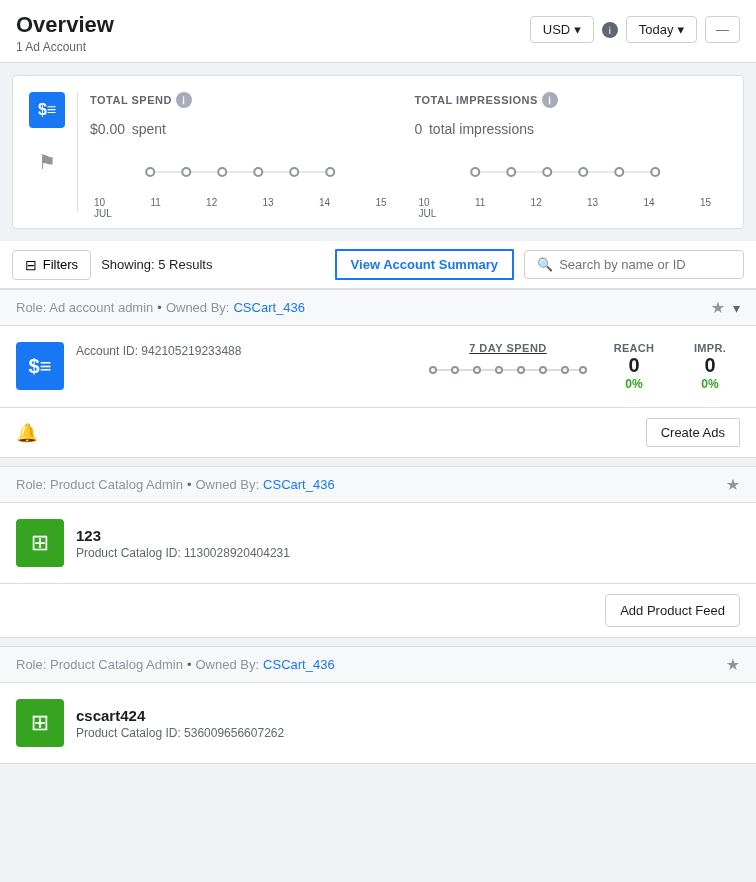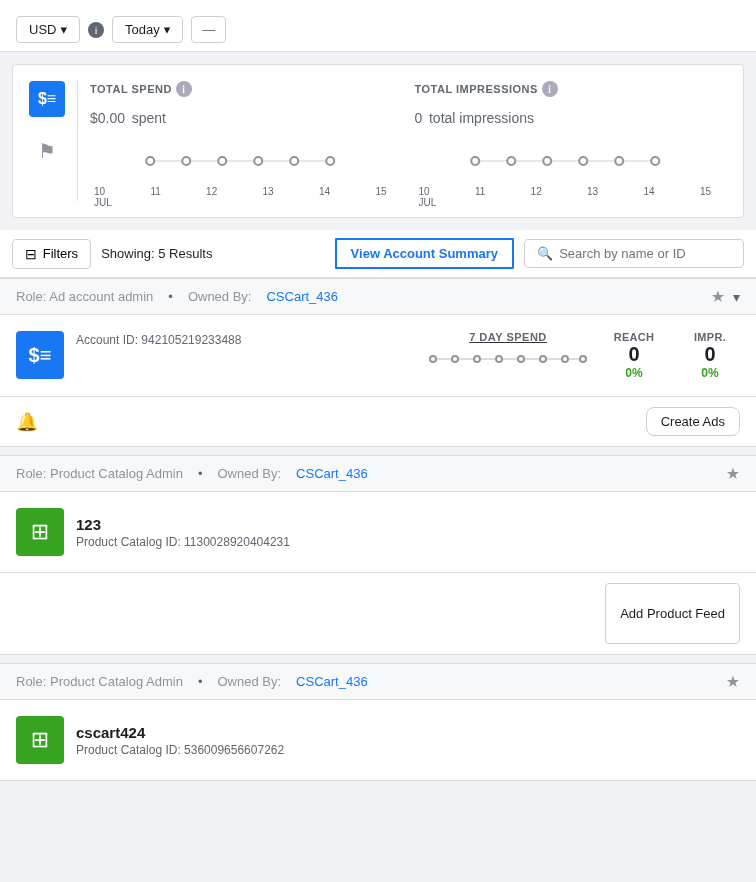--- a/index.html
+++ b/index.html
@@ -36,21 +36,21 @@
     .icon-flag { color: #90949c; font-size: 20px; display: flex; align-items: center; justify-content: center; width: 36px; height: 36px; }
 
     .filters-bar { background: #fff; border-bottom: 1px solid #ddd; padding: 8px 12px; display: flex; align-items: center; gap: 10px; }
     .filter-btn { border: 1px solid #ccd0d5; background: #fff; border-radius: 4px; padding: 6px 12px; font-size: 13px; cursor: pointer; display: inline-flex; align-items: center; gap: 6px; }
     .showing-text { font-size: 13px; color: #1c1e21; flex: 1; }
     .view-summary-btn { border: 2px solid #1877f2; background: #fff; border-radius: 1px; padding: 6px 14px; font-size: 13px; cursor: pointer; color: #1877f2; font-weight: 600; white-space: nowrap; }
     .search-box { border: 1px solid #ccd0d5; border-radius: 4px; padding: 6px 12px; font-size: 13px; width: 220px; color: #90949c; display: flex; align-items: center; gap: 6px; }
     .search-input { border: none; outline: none; font-size: 13px; color: #90949c; width: 100%; background: transparent; }
 
     .account-section { background: #f0f2f5; margin-bottom: 0; }
-    .role-bar { background: #f7f8fa; border-top: 1px solid #ddd; border-bottom: 1px solid #ddd; padding: 8px 16px; display: flex; align-items: center; gap: 15px; color: #606770; font-size: 13px; }
+    .role-bar { background: #f7f8fa; border-top: 1px solid #ddd; border-bottom: 1px solid #ddd; padding: 8px 16px; display: flex; align-items: center; gap: 4px; color: #606770; font-size: 13px; }
     .role-bar .role-name { color: #90949c; }
     .role-bar .dot { color: #606770; }
     .role-bar .owned-label { color: #90949c; }
     .role-bar .owned-name { color: #1877f2; }
     .role-bar-right { margin-left: auto; display: flex; align-items: center; gap: 8px; }
     .star-icon { color: #90949c; font-size: 16px; cursor: pointer; }
     .chevron-icon { color: #606770; font-size: 14px; cursor: pointer; }
 
     .account-card { background: #fff; border-bottom: 1px solid #ddd; padding: 16px; display: flex; align-items: flex-start; gap: 0; }
     .account-icon { background: #1877f2; color: #fff; width: 48px; height: 48px; border-radius: 4px; display: flex; align-items: center; justify-content: center; font-size: 20px; font-weight: 700; flex-shrink: 0; }
@@ -63,38 +63,42 @@
     .mini-spend-chart { margin: 6px 0; }
 
     .reach-section { text-align: center; min-width: 60px; }
     .impr-section { text-align: center; min-width: 60px; }
     .metric-label { font-size: 11px; color: #606770; font-weight: 600; text-transform: uppercase; letter-spacing: 0.3px; }
     .metric-value { font-size: 20px; font-weight: 700; color: #1c1e21; }
     .metric-pct { font-size: 12px; color: #36a420; font-weight: 600; }
 
     .account-actions { background: #fff; border-bottom: 1px solid #ddd; padding: 10px 16px; display: flex; align-items: center; justify-content: space-between; }
     .bell-icon { color: #90949c; font-size: 18px; cursor: pointer; }
-    .create-ads-btn { border: 1px solid #ccd0d5; background: #fff; border-radius: 8px; padding: 6px 14px; font-size: 13px; cursor: pointer; color: #1c1e21; font-weight: 500; }
+    .create-ads-btn { border: 1px solid #ccd0d5; background: #fff; border-radius: 2px; padding: 6px 14px; font-size: 13px; cursor: pointer; color: #1c1e21; font-weight: 500; }
 
     .catalog-card { background: #fff; border-bottom: 1px solid #ddd; padding: 16px; display: flex; align-items: center; gap: 12px; }
     .catalog-icon { background: #36a420; color: #fff; width: 48px; height: 48px; border-radius: 4px; display: flex; align-items: center; justify-content: center; font-size: 20px; flex-shrink: 0; }
     .catalog-info .catalog-name { font-size: 15px; font-weight: 600; color: #1c1e21; cursor: pointer; }
     .catalog-info .catalog-id { font-size: 12px; color: #606770; margin-top: 2px; }
 
     .catalog-actions { background: #fff; border-bottom: 1px solid #ddd; padding: 10px 16px; display: flex; align-items: center; justify-content: flex-end; }
-    .add-feed-btn { border: 1px solid #ccd0d5; background: #fff; border-radius: 4px; padding: 22px 14px; font-size: 13px; cursor: pointer; color: #1c1e21; font-weight: 500; }
+    .add-feed-btn { border: 1px solid #ccd0d5; background: #fff; border-radius: 4px; padding: 8px 14px; font-size: 13px; cursor: pointer; color: #1c1e21; font-weight: 500; }
 
     .divider-section { height: 8px; background: #f0f2f5; }
 
     .stats-with-icons { display: flex; }
   </style>
 </head>
 <body>
 
 <div class="header">
+  <div class="header-left">
+    <h1>Overview</h1>
+    <div class="sub">1 Ad Account</div>
+  </div>
   <div class="header-right">
     <button class="btn">
       <span>USD</span>
       <span>▾</span>
     </button>
     <div class="info-icon">
       <span>ℹ</span>
     </div>
     <button class="btn">
       <span>Today</span>

